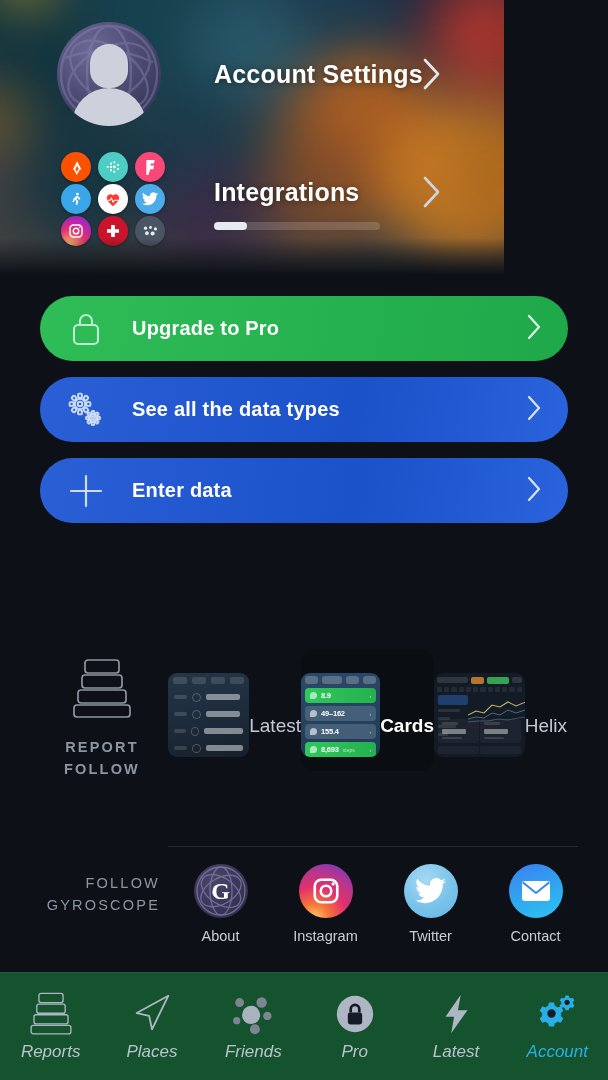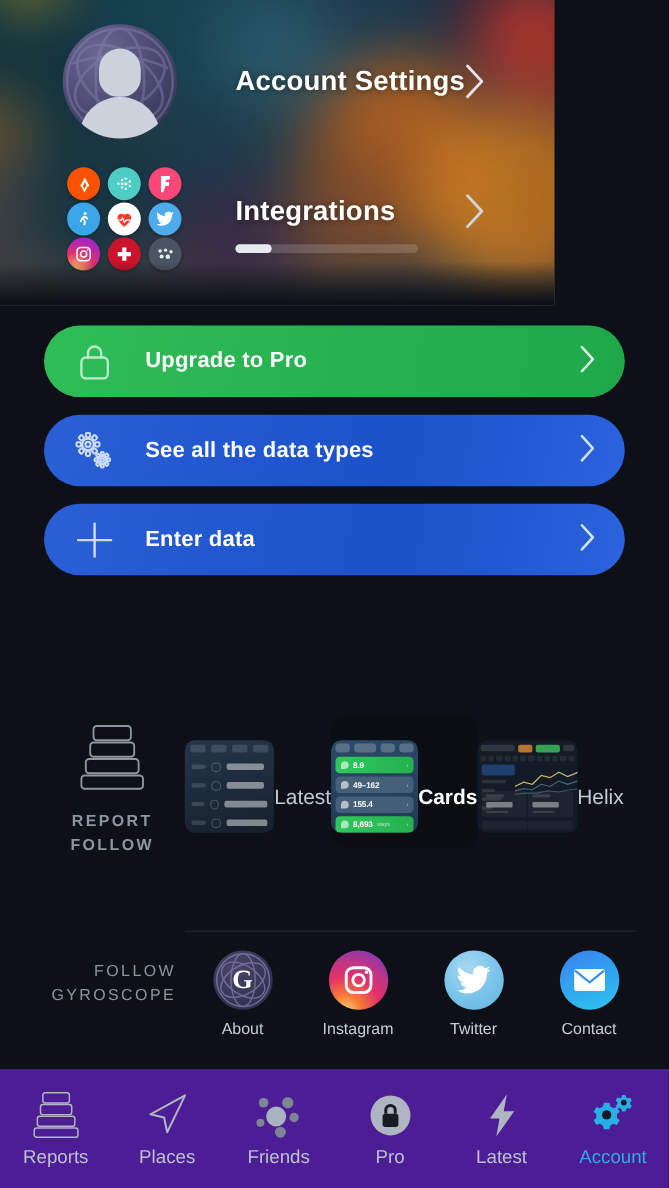--- a/index.html
+++ b/index.html
@@ -164,23 +164,23 @@
     color: #8d95a3; font-size: 14.5px; letter-spacing: 2.2px; line-height: 1.55;
   }
   .follow-items { position:absolute; left: 168px; top: 18px; display:flex; }
   .fitem { width: 105px; display:flex; flex-direction:column; align-items:center; cursor:pointer; }
   .fcircle { width: 54px; height: 54px; border-radius:50%; display:flex; align-items:center; justify-content:center; overflow:hidden; position:relative; }
   .fname { margin-top: 10px; color:#c8cdd7; font-size: 14.5px; }
 
   
   .nav {
     position: absolute; left: 0; bottom: 0; width: 608px; height: 108px;
-    background: #4c1d95;
+    background: #14532d;
     border-top: 1px solid rgba(255,255,255,.05);
-    display: flex; align-items: center;
+    display: flex; align-items: center; font-style: italic;
   }
   .navitem {
     flex: 1; display:flex; flex-direction: column; align-items:center; justify-content:center;
     gap: 6px; cursor: pointer; height: 100%;
   }
   .navicon { height: 44px; display:flex; align-items:flex-end; justify-content:center; }
   .navlabel { color: #bcc3cf; font-size: 17px; }
   .navitem.active .navlabel { color: #2aaee6; }
 </style>
 </head>

